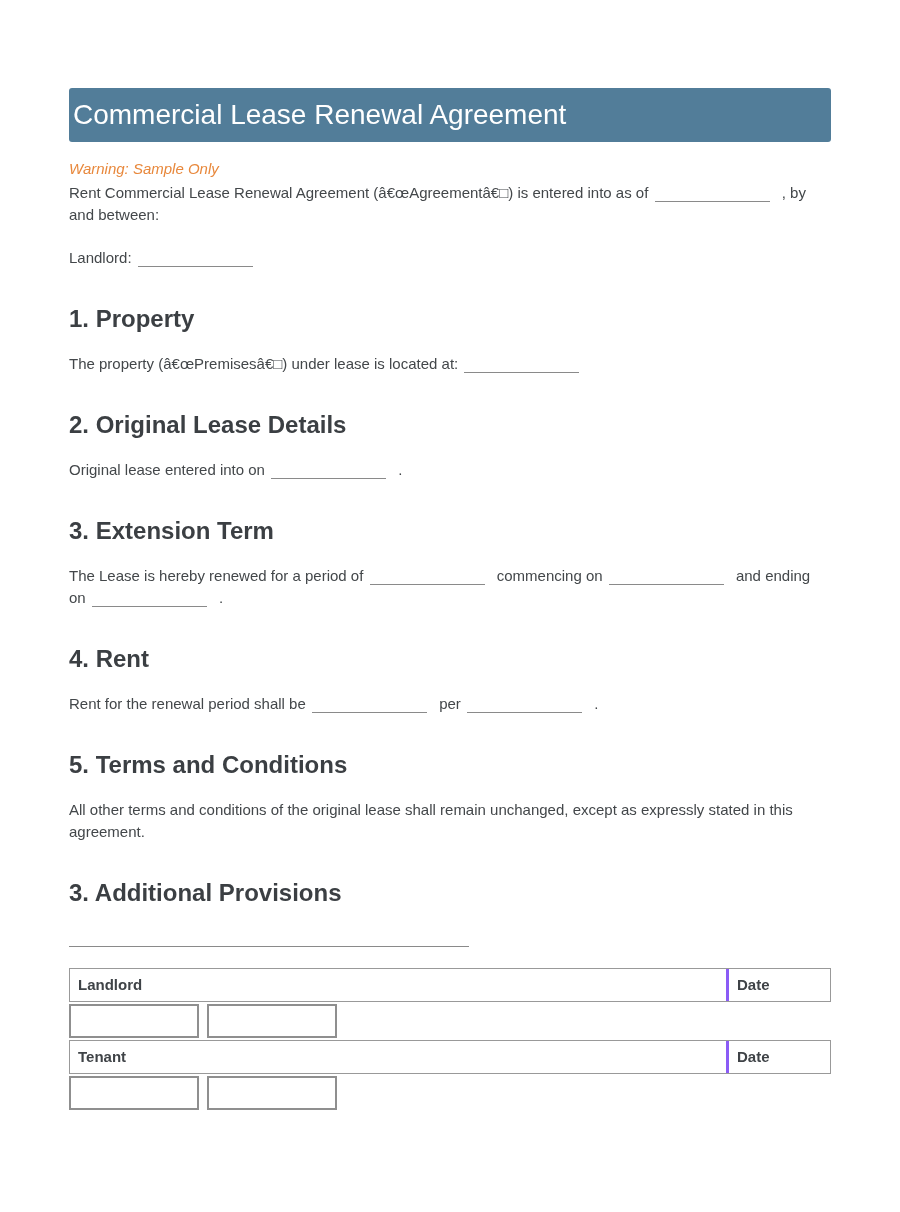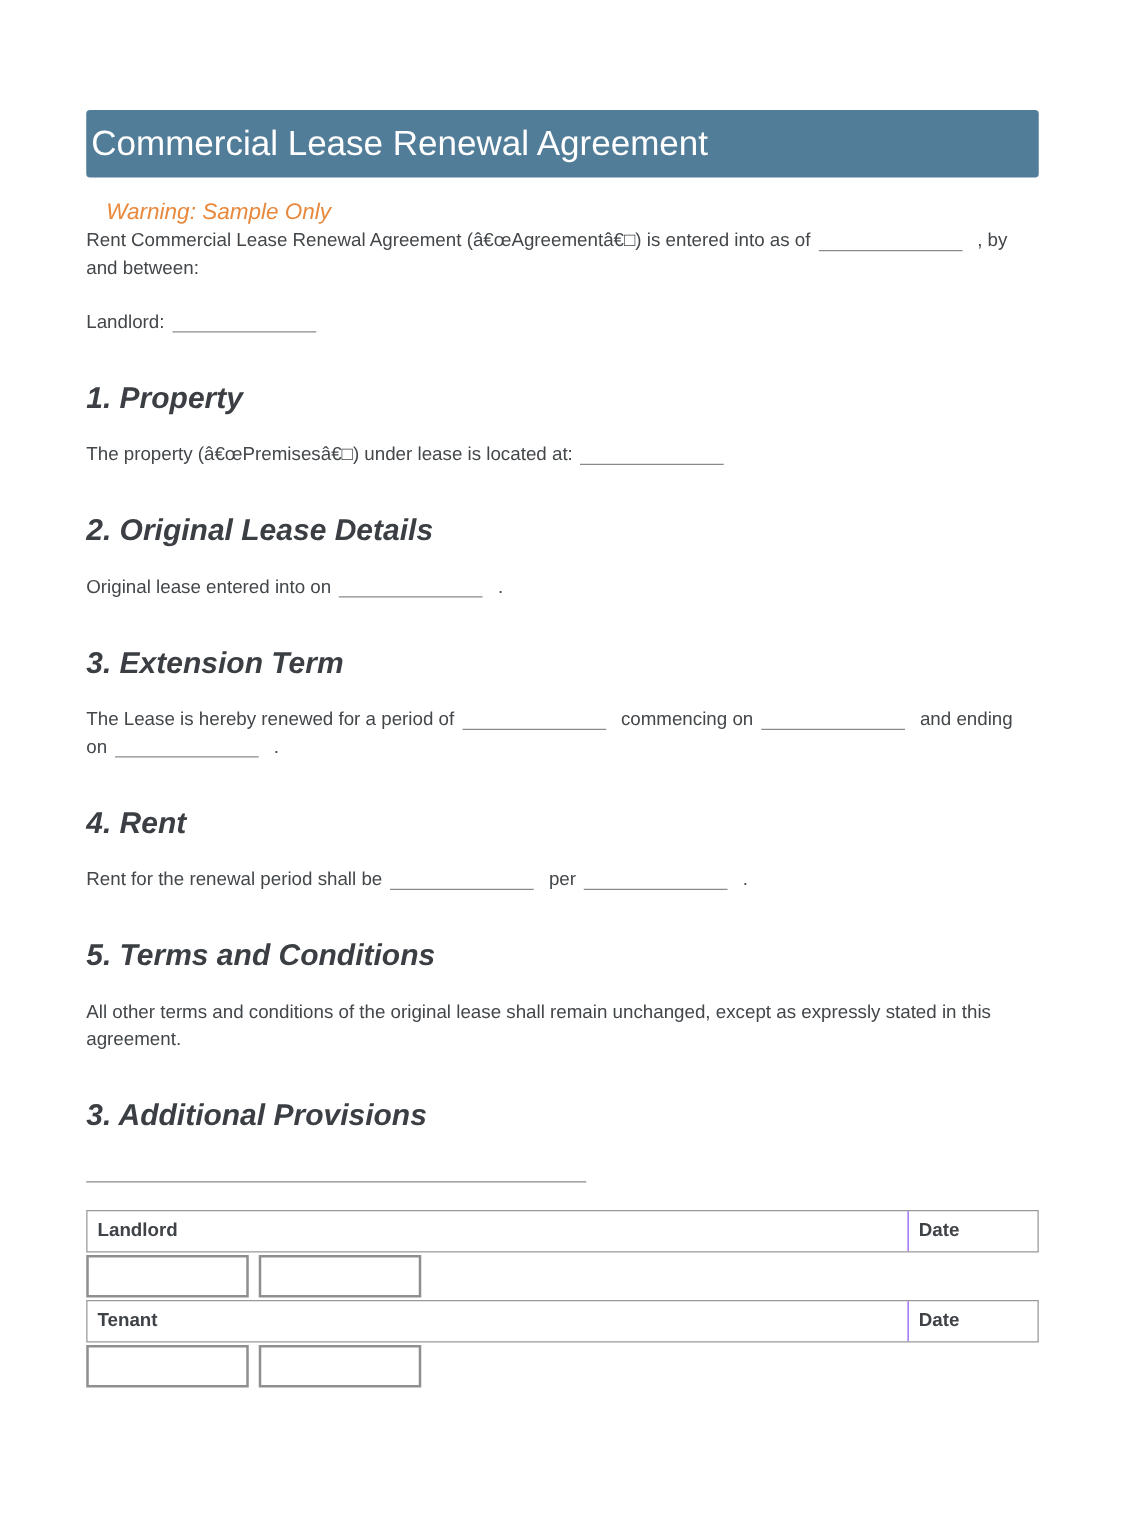--- a/index.html
+++ b/index.html
@@ -25,39 +25,38 @@
     background: #527d99;
     color: #ffffff;
     font-size: 28px;
     line-height: 34px;
     font-weight: 400;
     padding: 10px 4px;
     border-radius: 3px;
     box-sizing: border-box;
   }
   .warning {
-    margin: 16px 0 2px 16px;
+    margin: 16px 0 2px 0;
     font-style: italic;
-    font-size: 18px;
+    font-size: 15px;
     color: #e8883c;
   }
   p.body {
     margin: 0;
   }
   p.label-line {
     margin: 21px 0 0 0;
     font-weight: 400;
   }
   h2 {
     font-size: 24px;
     line-height: 28px;
     font-weight: 700;
     color: #3b3f43;
     margin: 36px 0 20px 0;
-    font-style: italic;
   }
   .blank {
     display: inline-block;
     width: 115px;
     height: 16px;
     border-bottom: 1px solid #8a8a8a;
     vertical-align: -4px;
     margin: 0 8px 0 2px;
   }
   .blank.long {
@@ -78,21 +77,21 @@
   }
   .sig-cell {
     padding: 5px 8px;
     font-weight: 700;
     color: #3f4347;
     box-sizing: border-box;
   }
   .sig-cell.name { flex: 1; }
   .sig-cell.date {
     width: 104px;
-    border-left: 1px solid #8b5cf6;
+    border-left: 3px solid #8b5cf6;
   }
   .sig-inputs {
     padding: 2px 0;
     font-size: 0;
   }
   .sig-input {
     box-sizing: border-box;
     width: 130px;
     height: 34px;
     border: 2px solid #8f8f8f;

